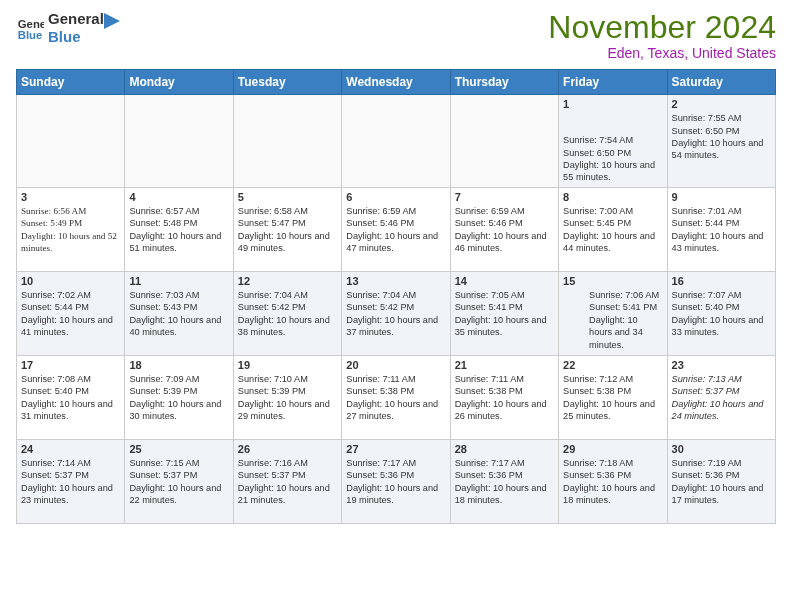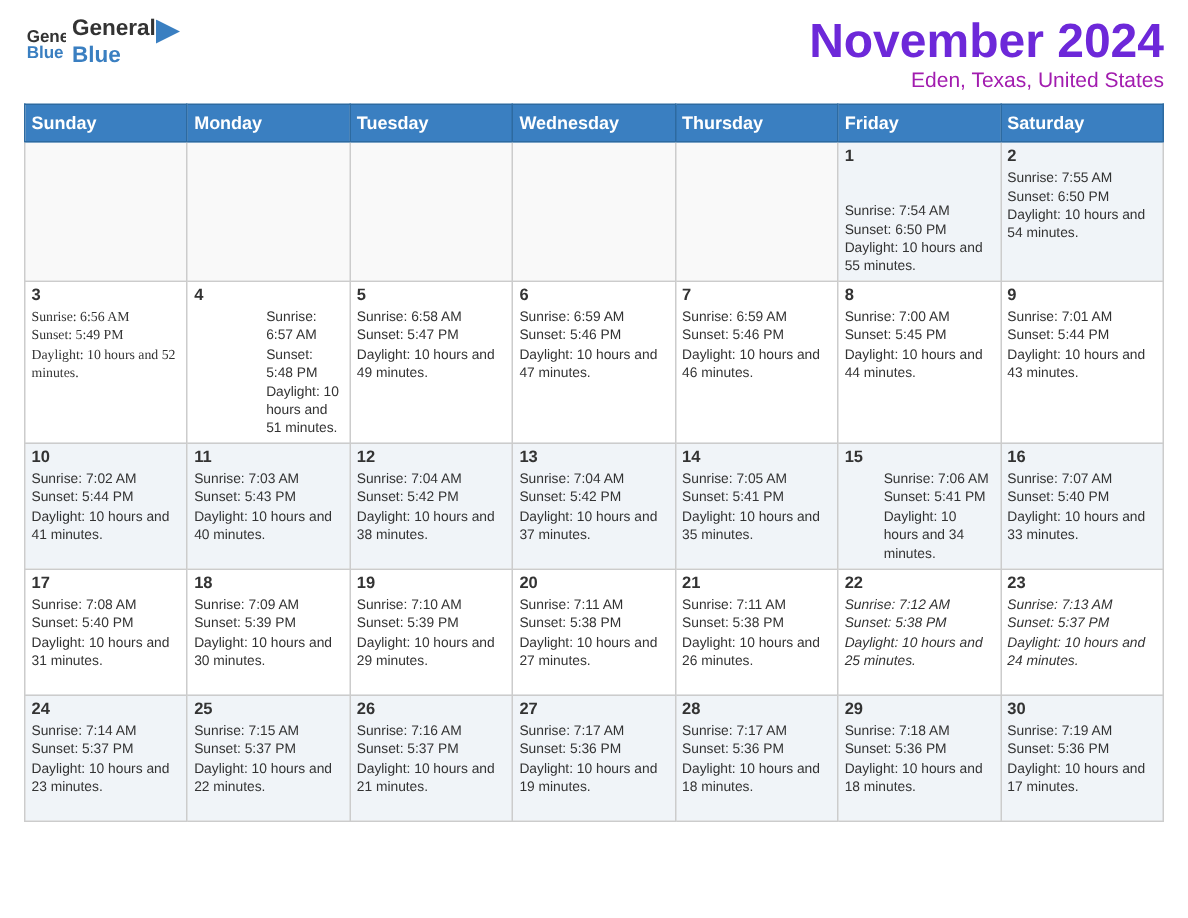--- a/index.html
+++ b/index.html
@@ -29,22 +29,22 @@
     }
     .logo-icon {
       width: 28px;
       height: 28px;
     }
     .title-block {
       text-align: right;
     }
     .month-title {
       font-size: 32px;
-      font-weight: bold;
-      color: #6d28d9;
+      font-weight: normal;
+      color: #4d7c0f;
       line-height: 1.1;
       text-align: right;
     }
     .location {
       font-size: 14px;
       color: #a21caf;
     }
     table {
       width: 100%;
       border-collapse: collapse;
@@ -149,21 +149,21 @@
         </tr>
         <tr>
           <td>
             <span class="day-number">3</span>
             <div class="cell-content" style="white-space: pre-line; font-family: Liberation Serif, serif;">Sunrise: 6:56 AM
 Sunset: 5:49 PM
 Daylight: 10 hours and 52 minutes.</div>
           </td>
           <td>
             <span class="day-number">4</span>
-            <div class="cell-content" style="white-space: pre-line; margin-left: 48px;">Sunrise: 6:57 AM
+            <div class="cell-content" style="white-space: pre-line;">Sunrise: 6:57 AM
 Sunset: 5:48 PM
 Daylight: 10 hours and 51 minutes.</div>
           </td>
           <td>
             <span class="day-number">5</span>
             <div class="cell-content" style="white-space: pre-line;">Sunrise: 6:58 AM
 Sunset: 5:47 PM
 Daylight: 10 hours and 49 minutes.</div>
           </td>
           <td>
@@ -261,21 +261,21 @@
 Daylight: 10 hours and 27 minutes.</div>
           </td>
           <td>
             <span class="day-number">21</span>
             <div class="cell-content" style="white-space: pre-line;">Sunrise: 7:11 AM
 Sunset: 5:38 PM
 Daylight: 10 hours and 26 minutes.</div>
           </td>
           <td>
             <span class="day-number">22</span>
-            <div class="cell-content" style="white-space: pre-line; font-style: italic;">Sunrise: 7:12 AM
+            <div class="cell-content" style="white-space: pre-line;">Sunrise: 7:12 AM
 Sunset: 5:38 PM
 Daylight: 10 hours and 25 minutes.</div>
           </td>
           <td>
             <span class="day-number">23</span>
             <div class="cell-content" style="white-space: pre-line; font-style: italic;">Sunrise: 7:13 AM
 Sunset: 5:37 PM
 Daylight: 10 hours and 24 minutes.</div>
           </td>
         </tr>

